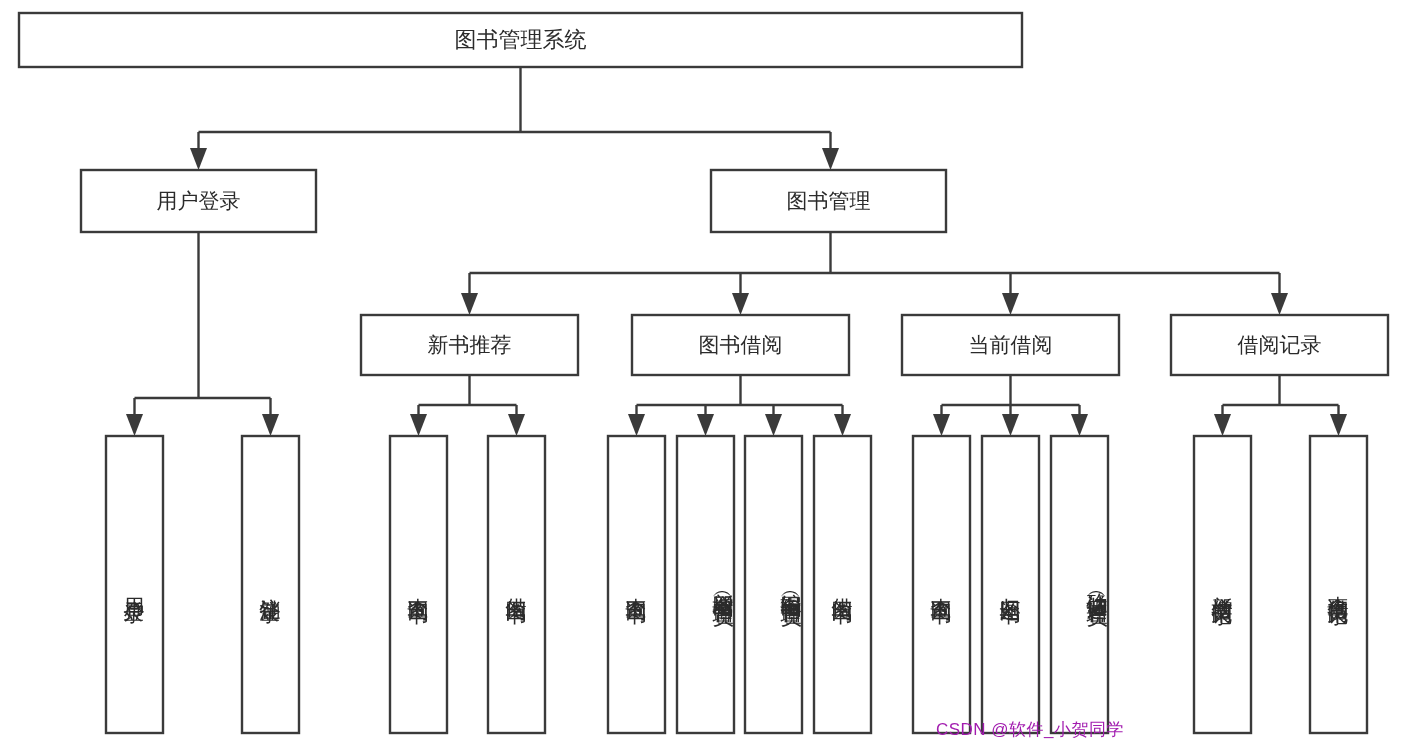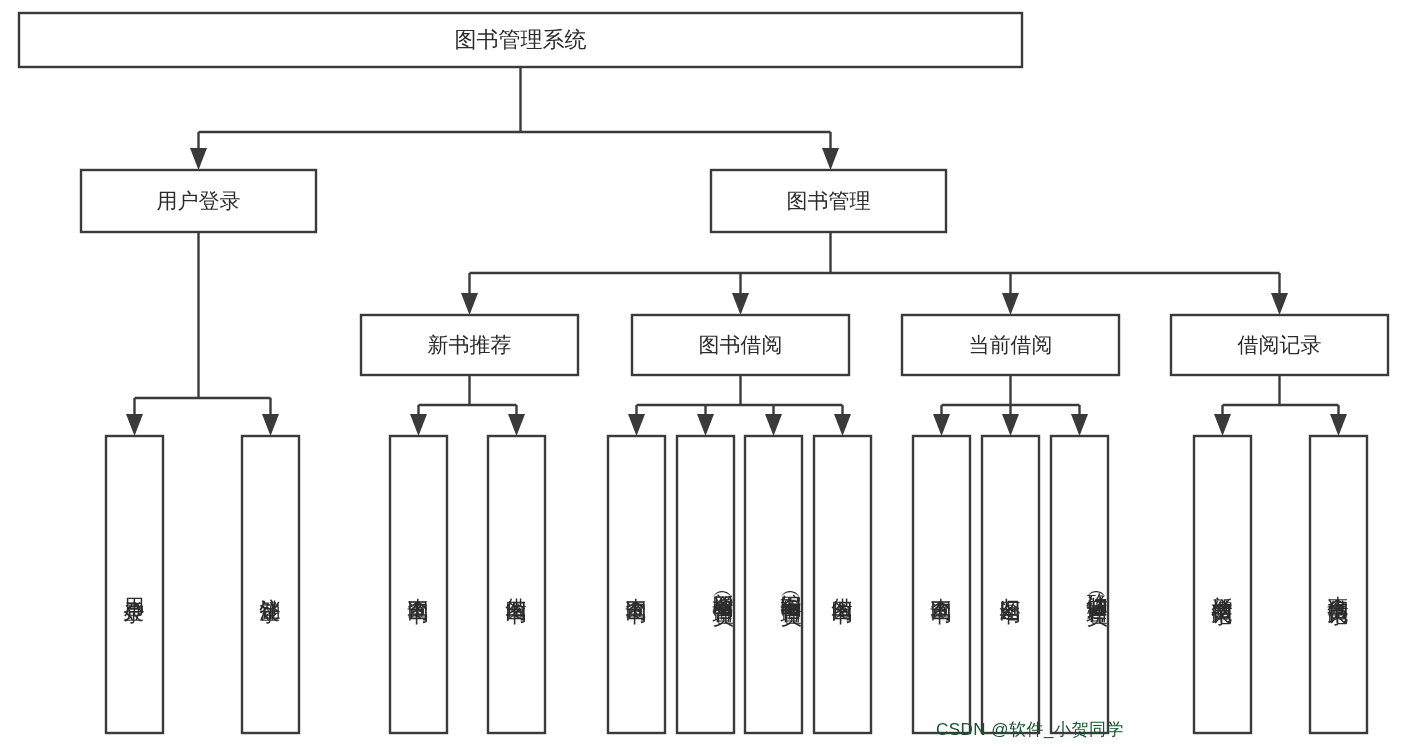--- a/index.html
+++ b/index.html
@@ -64,21 +64,21 @@
     line-height: 1;
     white-space: nowrap;
     pointer-events: none;
   }
   .watermark {
     position: absolute;
     right: 12px;
     bottom: 6px;
     font-family: "Liberation Sans", "DejaVu Sans", sans-serif;
     font-size: 17px;
-    color: #14532d;
+    color: #a21caf;
     letter-spacing: 0.5px;
     white-space: nowrap;
   }
 </style>
 </head>
 <body>
 
 <div id="diagram-root">
 
   <svg class="diagram-canvas" viewBox="0 0 1405 747">

